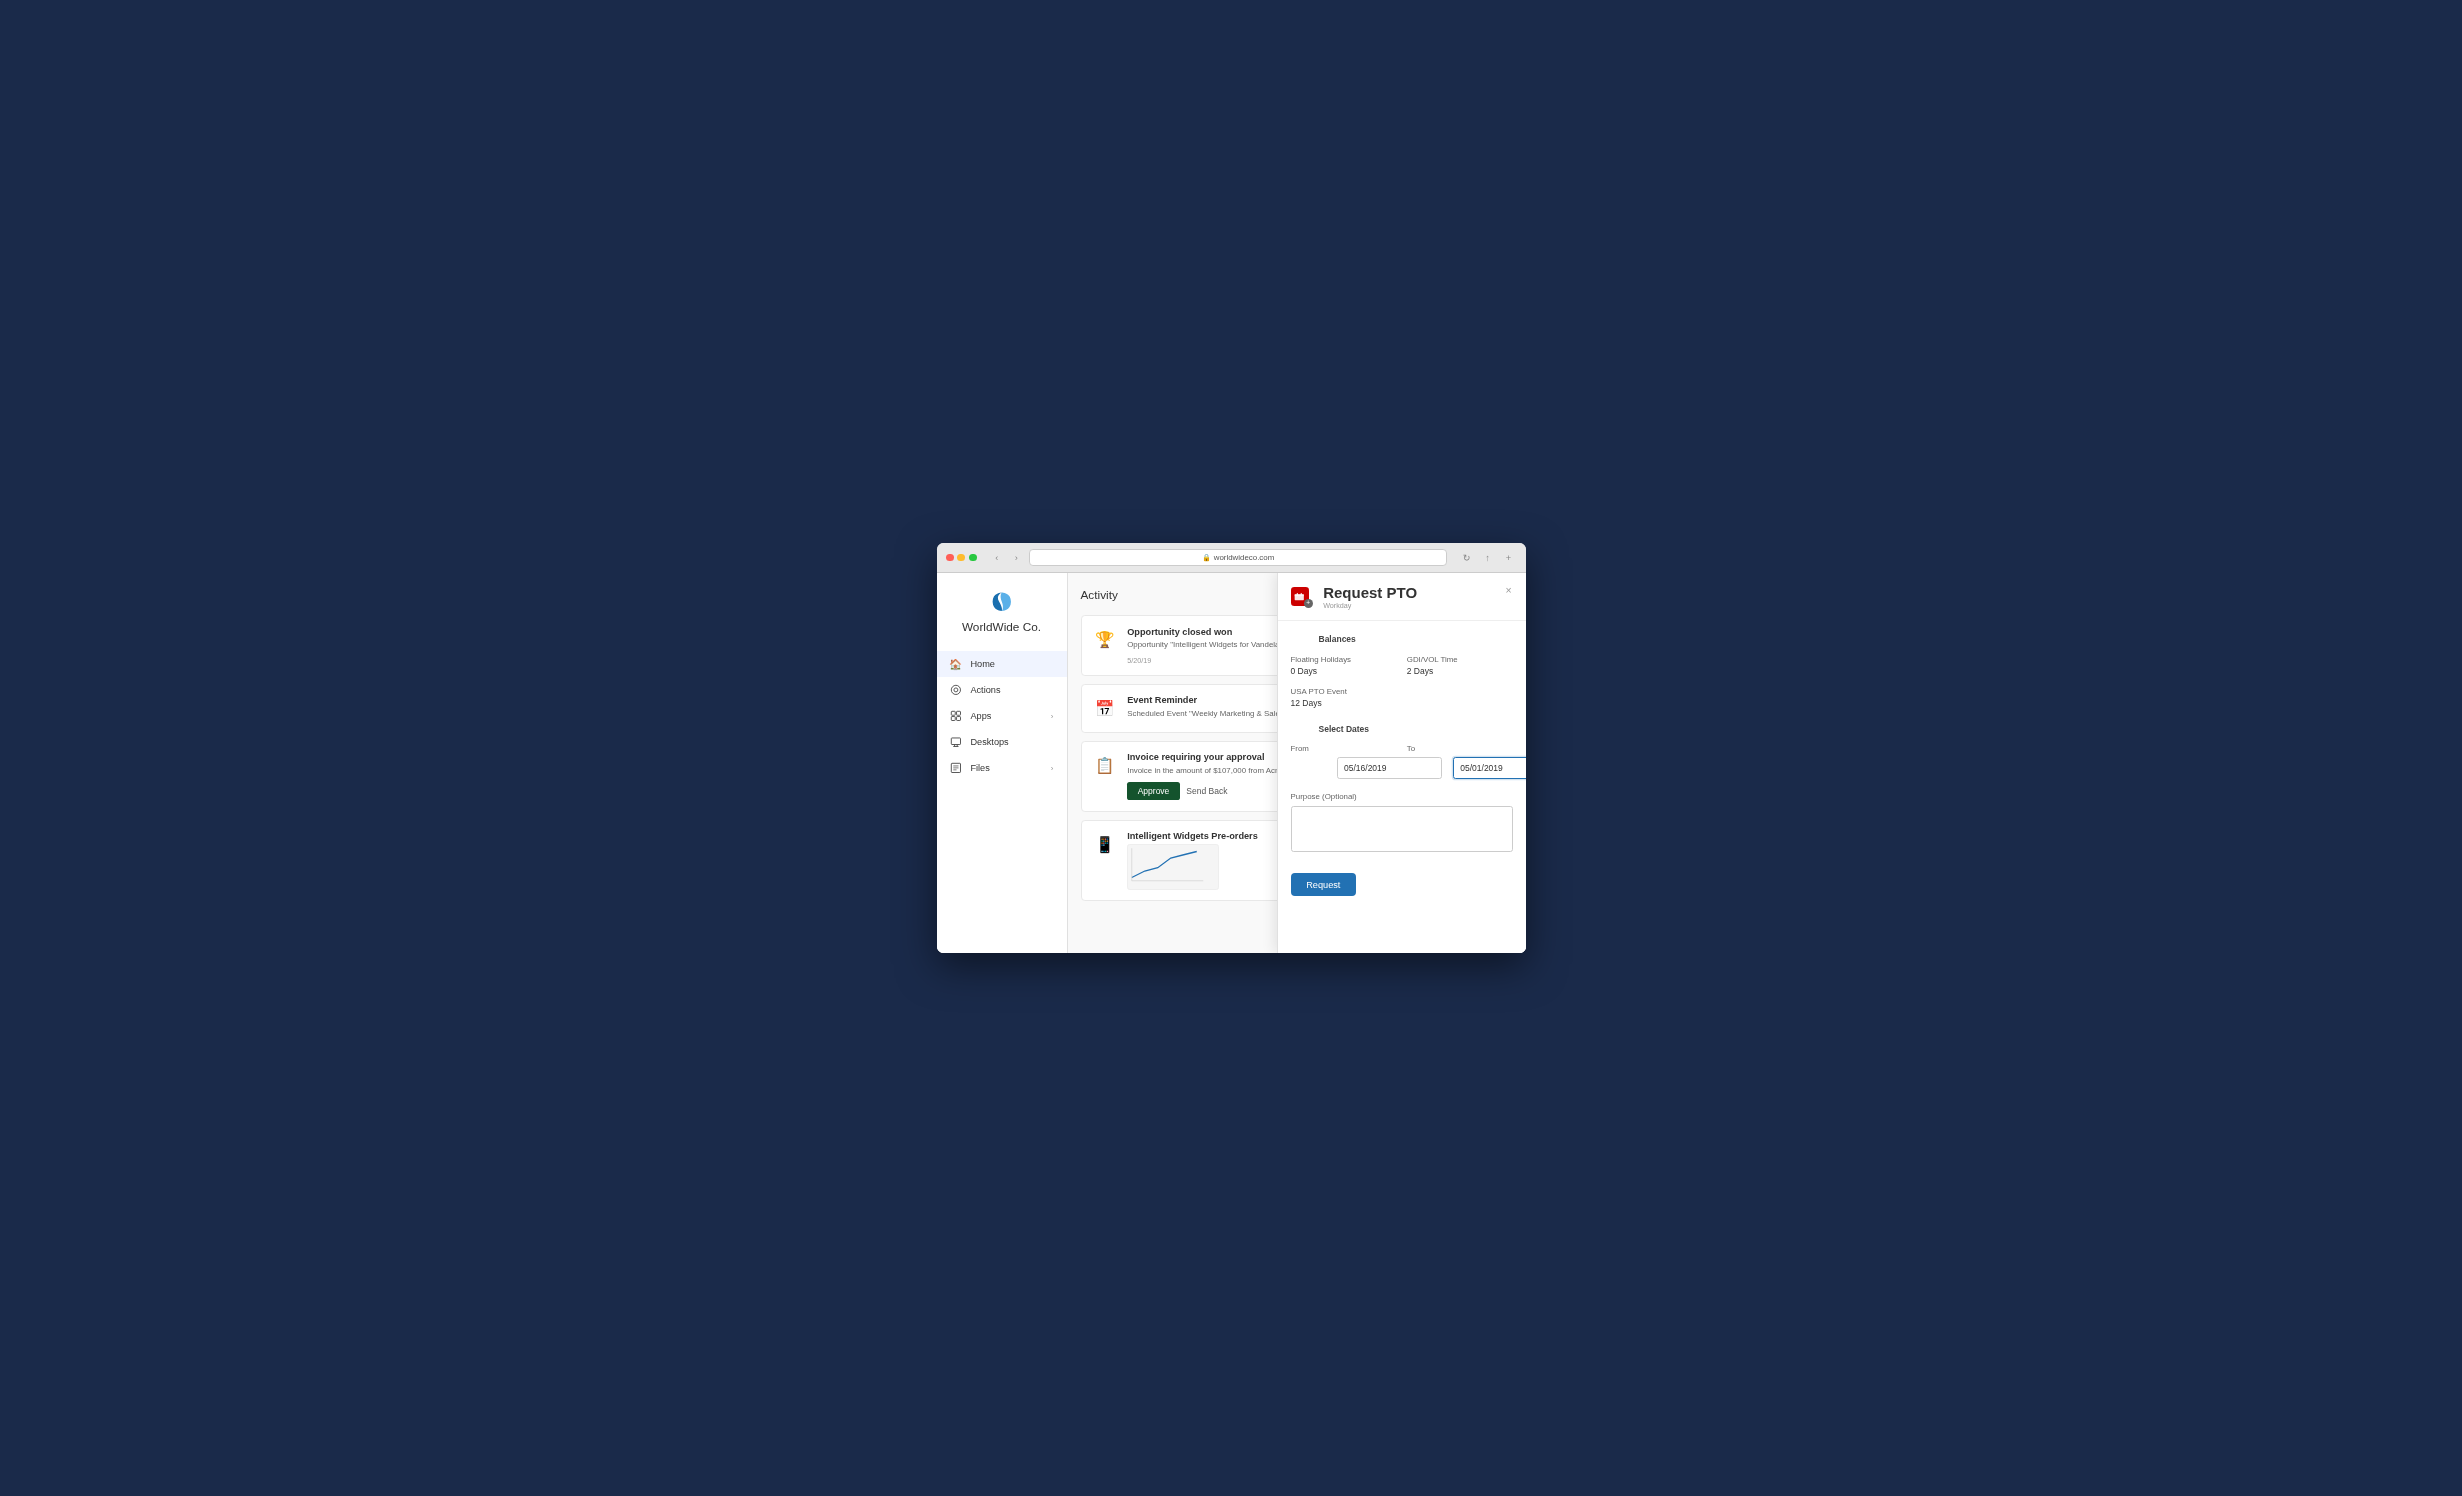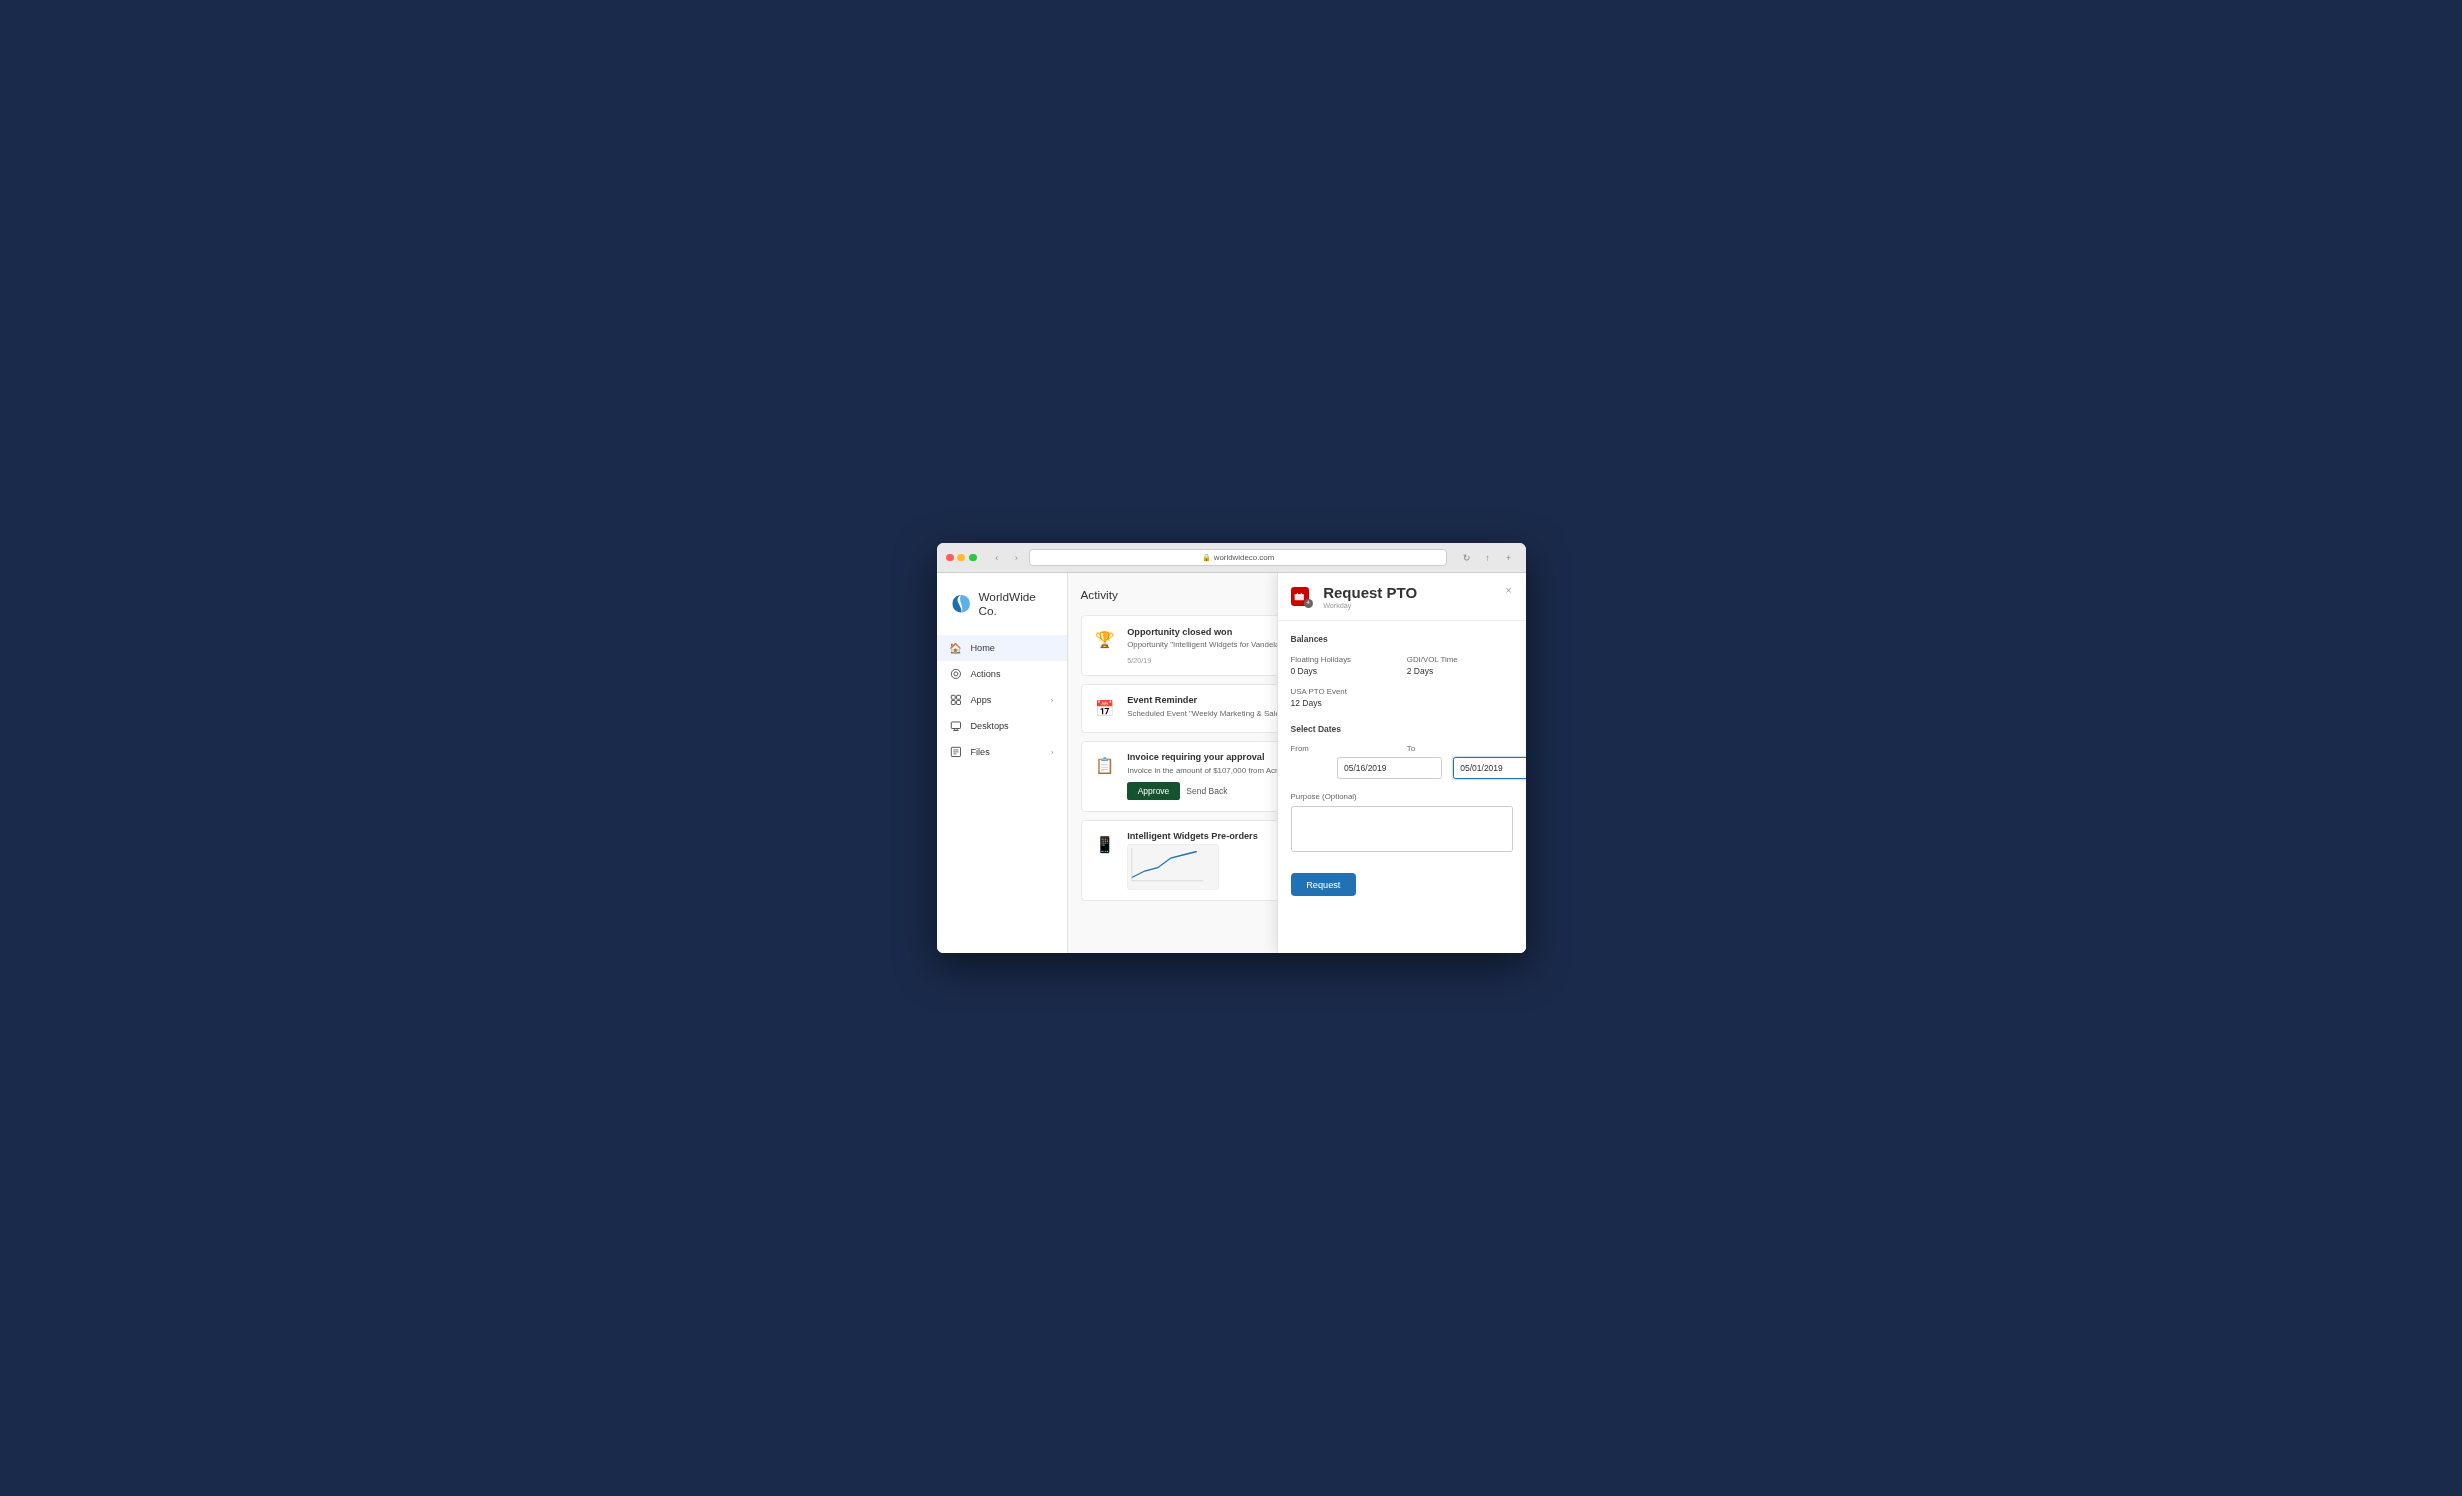--- a/index.html
+++ b/index.html
@@ -104,20 +104,21 @@
       display: flex;
       flex-direction: column;
       padding-top: 6.5px;
     }
 
     .logo-area {
       padding: 10.5px 13px;
       display: flex;
       align-items: center;
       gap: 6.5px;
+      flex-direction: column;
     }
 
     .logo-icon {
       width: 23.6px;
       height: 23.6px;
     }
 
     .logo-text {
       font-size: 11.8px;
       font-weight: 500;
@@ -322,20 +323,21 @@
     .pto-body {
       padding: 13px;
       flex: 1;
     }
 
     .pto-section-title {
       font-size: 8.5px;
       font-weight: 600;
       color: #444;
       margin-bottom: 10.5px;
+      margin-left: 28px;
     }
 
     .balances-grid {
       display: grid;
       grid-template-columns: 1fr 1fr;
       gap: 10.5px;
       margin-bottom: 15.7px;
     }
 
     .balance-item {}

